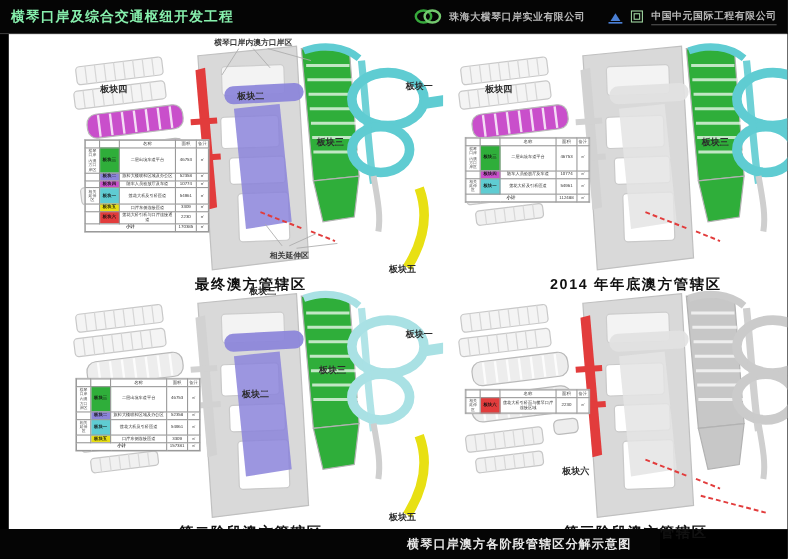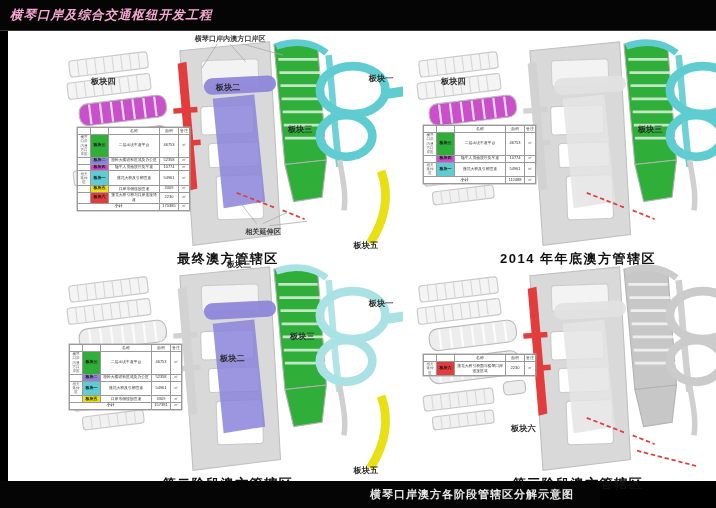--- a/index.html
+++ b/index.html
@@ -2,21 +2,21 @@
 <html><head>
 <meta charset="utf-8">
 <style>
   html,body{margin:0;padding:0;background:#000;}
   .slide{position:relative;width:716px;height:508px;background:#000;overflow:hidden;
          font-family:"Liberation Sans","DejaVu Sans",sans-serif;}
   
   .hdr{position:absolute;top:0;left:0;width:716px;height:31px;background:#050505;
        display:flex;align-items:center;padding:0 10px;box-sizing:border-box;
        border-bottom:1px solid #3a3a3a;}
-  .hdr-title{color:#f9a8d4;font-size:12.5px;font-weight:bold;letter-spacing:1px;font-style:italic;}
+  .hdr-title{color:#86efac;font-size:12.5px;font-weight:bold;letter-spacing:1px;}
   .hdr-right{margin-left:auto;display:flex;align-items:center;gap:7px;}
   .co-name{color:#b9b9b9;font-size:9px;font-weight:bold;letter-spacing:.5px;}
   .co-name.u{border-bottom:1px solid #555;padding-bottom:1px;}
   
   .content{position:absolute;top:31px;left:8px;width:700px;height:450px;background:#fff;
            display:grid;grid-template-columns:350px 350px;grid-template-rows:225px 225px;padding-left:45px;}
   .quad{position:relative;display:flex;flex-direction:column;}
   .map{position:relative;flex:1;}
   .map svg.mapsvg{width:100%;height:100%;display:block;}
   .caption{height:22px;text-align:center;font-size:13px;font-weight:bold;color:#111;
@@ -125,20 +125,36 @@
 
       <path d="M168,148 L204,162 M210,164 L230,172" stroke="var(--dash,transparent)" stroke-width="1.6" stroke-dasharray="4 2.5" fill="none"></path>
     </symbol>
   </defs>
 </svg>
 
 <div class="slide">
 
   <div class="hdr">
     <div class="hdr-title">横琴口岸及综合交通枢纽开发工程</div>
+    <div class="hdr-right">
+      <svg width="26" height="14">
+        <ellipse cx="9" cy="7" rx="7" ry="5.5" fill="none" stroke="#37a93c" stroke-width="2.2"></ellipse>
+        <ellipse cx="17" cy="7" rx="7" ry="5.5" fill="none" stroke="#74c96f" stroke-width="2.2"></ellipse>
+      </svg>
+      <span class="co-name">珠海大横琴口岸实业有限公司</span>
+      <svg width="13" height="13" style="margin-left:14px">
+        <path d="M2,10 L6.5,3 L11,10 Z" fill="#4a7fd4"></path>
+          <rect y="11" width="13" height="1.5" fill="#4a7fd4"></rect>
+      </svg>
+      <svg width="12" height="12">
+        <rect x="1" y="1" width="10" height="10" fill="none" stroke="#9fd6a0"></rect>
+        <rect x="3.5" y="3.5" width="5" height="5" fill="none" stroke="#9fd6a0"></rect>
+      </svg>
+      <span class="co-name u">中国中元国际工程有限公司</span>
+    </div>
   </div>
 
   <div class="content">
 
     <div class="quad q0">
       <div class="map">
         <svg class="mapsvg qv0" viewBox="0 0 320 200">
           <use href="#basemap"></use>
           <path d="M150,12 L136,34 M162,12 L176,28 M174,12 L210,22" stroke="#aaaaaa" stroke-width=".7" fill="none"></path>
           <path d="M186,176 L172,158 M192,176 L214,166 M198,178 L232,174" stroke="#aaaaaa" stroke-width=".7" fill="none"></path>

